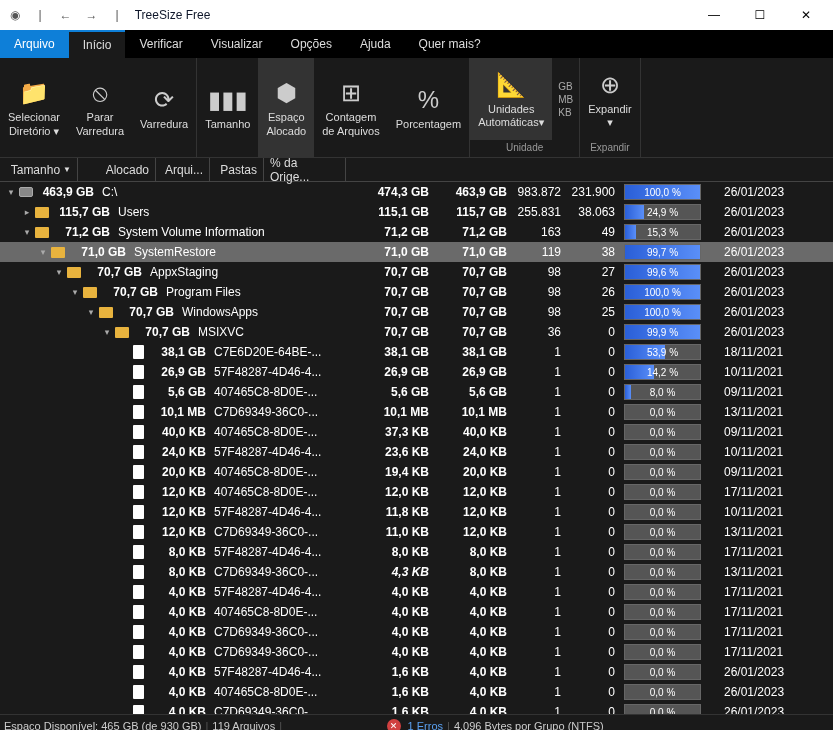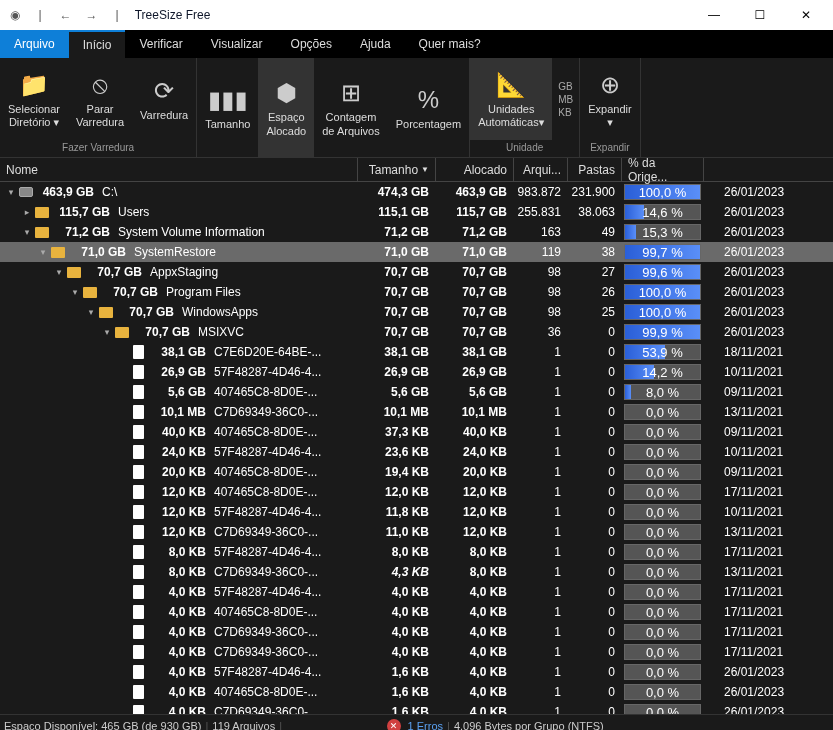--- a/index.html
+++ b/index.html
@@ -57,21 +57,21 @@
 .row .c-mod { flex: 1; padding-left: 8px; margin-left: 12px; }
 .expander { width: 14px; text-align: center; color: #aaa; cursor: pointer; font-size: 9px; }
 .ficon { width: 16px; height: 16px; margin-right: 4px; display: inline-flex; align-items: center; justify-content: center; }
 .folder-icon { background: #e8b33e; width: 14px; height: 11px; border-radius: 1px; }
 .file-icon { background: #fff; width: 11px; height: 14px; border-radius: 1px; }
 .disk-icon { background: #888; width: 14px; height: 10px; border-radius: 2px; border: 1px solid #aaa; }
 .size-text { font-weight: bold; margin-right: 8px; min-width: 56px; text-align: right; display: inline-block; }
 .name-text { }
 .pct-bar { width: 100%; height: 16px; background: #555; border: 1px solid #666; position: relative; display: flex; align-items: center; justify-content: center; }
 .pct-fill { position: absolute; left: 0; top: 0; bottom: 0; background: linear-gradient(to right, #2a5fd8, #5a8ff8); }
-.pct-text { position: relative; z-index: 1; font-size: 13px; }
+.pct-text { position: relative; z-index: 1; font-size: 10px; }
 
 
 .statusbar { background: #1a1a1a; height: 22px; display: flex; align-items: center; font-size: 11px; color: #ccc; border-top: 1px solid #333; padding: 0 4px; gap: 4px; }
 .statusbar .sep { color: #555; }
 .statusbar .err-x { background: #d04040; color: #fff; border-radius: 50%; width: 14px; height: 14px; display: inline-flex; align-items: center; justify-content: center; font-size: 9px; margin-right: 3px; }
 .statusbar .link { color: #5aa0f0; text-decoration: underline; cursor: pointer; }
 
 .sort-arrow { font-size: 8px; margin-left: 3px; }
 </style>
 </head>
@@ -112,21 +112,20 @@
       </div>
       <div class="ribbon-btn">
         <span class="icon">⦸</span>
         <span class="label">Parar<br>Varredura</span>
       </div>
       <div class="ribbon-btn">
         <span class="icon">⟳</span>
         <span class="label">Varredura</span>
       </div>
     </div>
-    <div class="ribbon-group-label">Fazer Varredura</div>
   </div>
 
   <div class="ribbon-group">
     <div class="ribbon-buttons">
       <div class="ribbon-btn">
         <span class="icon">▮▮▮</span>
         <span class="label">Tamanho</span>
       </div>
       <div class="ribbon-btn highlighted">
         <span class="icon">⬢</span>
@@ -163,21 +162,20 @@
       <div class="ribbon-btn">
         <span class="icon">⊕</span>
         <span class="label">Expandir<br>▾</span>
       </div>
     </div>
     <div class="ribbon-group-label">Expandir</div>
   </div>
 </div>
 
 <div class="table-header">
-  <div class="col col-name">Nome</div>
   <div class="col col-tam">
       <span>Tamanho</span>
       <span class="sort-arrow">▼</span>
     </div>
   <div class="col col-aloc">Alocado</div>
   <div class="col col-arq">Arqui...</div>
   <div class="col col-pastas">Pastas</div>
   <div class="col col-pct">% da Orige...</div>
 </div>
 
@@ -212,21 +210,21 @@
         <span class="size-text">115,7 GB</span>
         <span class="name-text">Users</span>
       </div>
       <div class="cell c-tam" style="font-weight: bold;">115,1 GB</div>
       <div class="cell c-aloc" style="font-weight: bold;">115,7 GB</div>
       <div class="cell c-arq">255.831</div>
       <div class="cell c-pastas">38.063</div>
       <div class="cell c-pct">
         <div class="pct-bar">
           <div class="pct-fill" style="width: 24.9%;"></div>
-          <span class="pct-text">14,6 %</span>
+          <span class="pct-text">24,9 %</span>
         </div>
       </div>
       <div class="cell c-mod">26/01/2023</div>
     </div>
     <div class="row">
       <div class="cell c-name" style="padding-left: 20px;">
         <span class="expander">▾</span>
         <span class="ficon">
           <span class="folder-icon"></span>
         </span>

